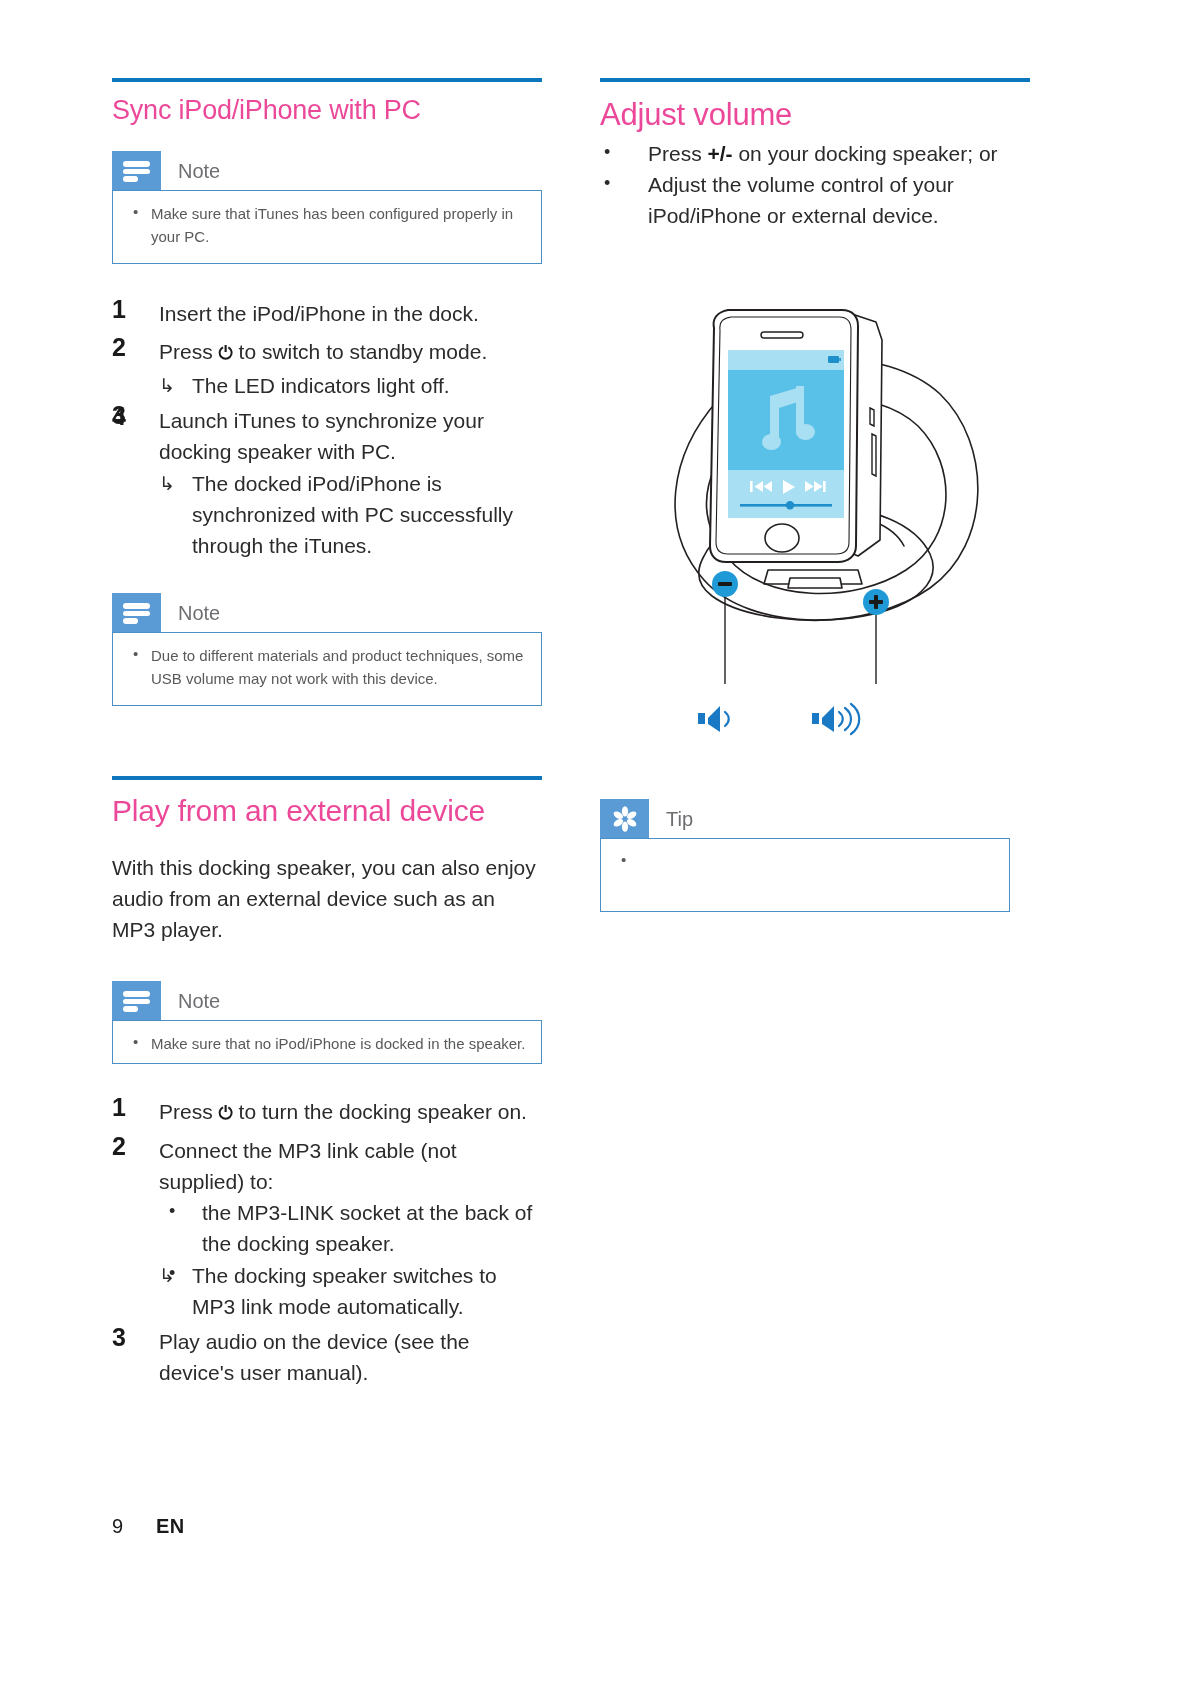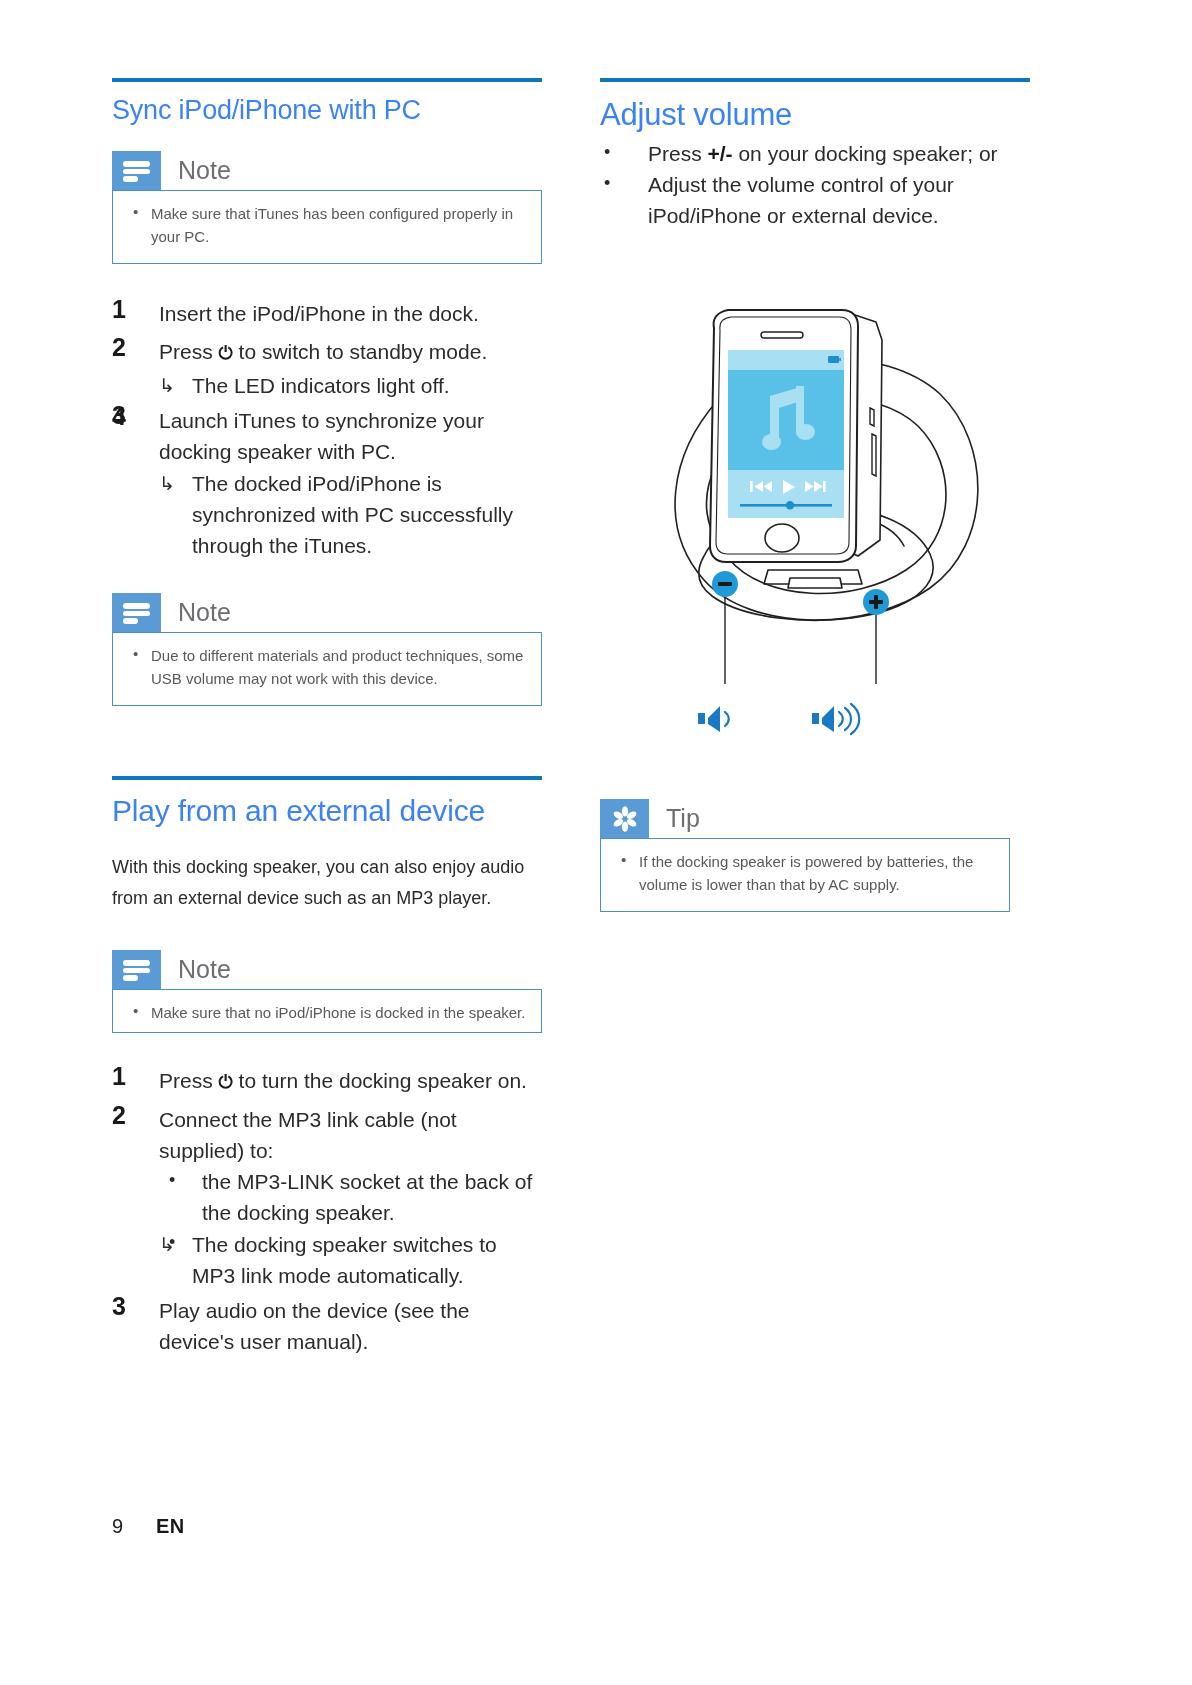--- a/index.html
+++ b/index.html
@@ -25,31 +25,31 @@
 
   
   .rule{
     height:4px;
     background:#0d76bd;
     width:100%;
   }
   h1.section{
     font-family:"Liberation Sans", sans-serif;
     font-weight:400;
-    color:#3b82f6;
+    color:#ec4899;
     margin:0;
     letter-spacing:-0.2px;
   }
   .h-sync{font-size:27px;line-height:34px;padding-top:11px;}
   .h-play{font-size:30px;line-height:38px;padding-top:12px;}
   .h-vol{font-size:31px;line-height:40px;padding-top:13px;}
 
   
   .para{
-    font-size:18px;
+    font-size:21px;
     line-height:31px;
     color:#2b2b2b;
     font-weight:300;
     margin:0;
   }
   .lead{margin-top:22px;}
 
   
   .steps{margin:0;padding:0;list-style:none;}
   .step{
@@ -134,21 +134,21 @@
   .callout-head{
     display:flex;align-items:stretch;height:39px;
   }
   .callout-badge{
     width:49px;height:39px;
     background:#5b9bd5;
     display:flex;align-items:center;justify-content:center;
     flex:0 0 49px;
   }
   .callout-title{
-    font-size:25px;color:#6d6e71;
+    font-size:20px;color:#6d6e71;
     font-weight:400;
     padding-left:17px;
     display:flex;align-items:center;
     line-height:1;
   }
   .callout-body{
     border:1px solid #4a90c4;
     border-top:1px solid #4a90c4;
     padding:11px 14px 12px 14px;
     min-height:32px;
@@ -468,21 +468,20 @@
             <ellipse cx="20.6" cy="17.8" rx="3.1" ry="5.2" transform="rotate(-60 20.6 17.8)"></ellipse>
             <ellipse cx="7.4" cy="10.2" rx="3.1" ry="5.2" transform="rotate(-60 7.4 10.2)"></ellipse>
           </g>
         </svg>
       </div>
       <div class="callout-title">Tip</div>
     </div>
     <div class="callout-body" style="height:74px;">
       <div class="callout-item">
         <span class="dot">•</span>
-        <span>If the docking speaker is powered by batteries, the volume is lower than that by AC supply.</span>
       </div>
     </div>
   </div>
 
   <div class="footer">
     <span class="pg">9</span><span class="lang">EN</span>
   </div>
 
 </div>
 

